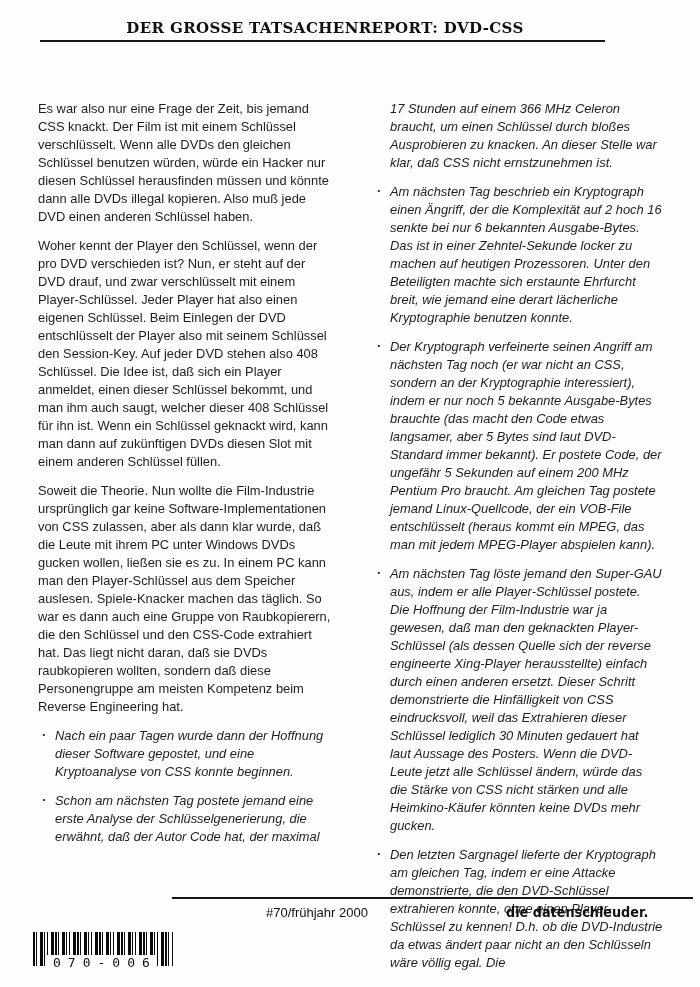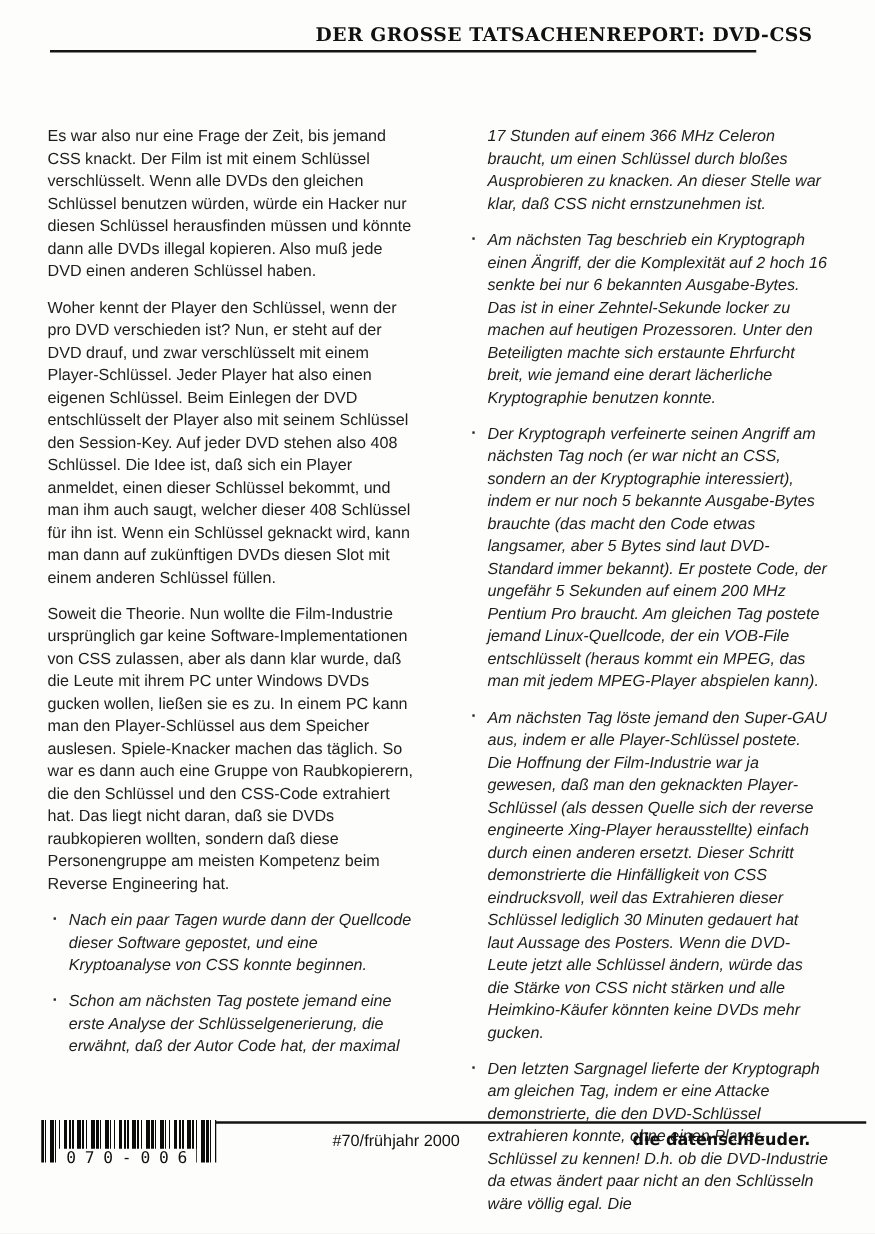--- a/index.html
+++ b/index.html
@@ -7,21 +7,21 @@
     position:relative;
     width:700px;height:987px;
     background:#fdfdfc;
     font-family:"Liberation Sans",sans-serif;
     color:#1e1e1e;
     overflow:hidden;
   }
   
   .header-title{
     position:absolute;top:19px;left:0;width:650px;
-    text-align:right;
+    text-align:center;
     font-family:"DejaVu Serif",serif;
     font-weight:bold;font-size:15px;letter-spacing:.4px;
     color:#111;
   }
   .header-rule{
     position:absolute;top:40px;left:40px;width:565px;height:2px;
     background:#161616;
   }
   
   .columns{
@@ -36,21 +36,21 @@
   .bullets{list-style:none;margin:0;padding:0 0 0 17px;}
   .col-right .bullets{padding-left:14px;}
   .bullets li{position:relative;margin:0 0 11px 0;}
   .bullet-marker{
     position:absolute;left:-13px;top:-1px;
     font-style:normal;font-weight:bold;font-size:13px;color:#222;
   }
   .col-left .bullets{font-style:italic;}
   
   .barcode{
-    position:absolute;left:33px;top:896px;width:140px;height:34px;
+    position:absolute;left:33px;top:932px;width:140px;height:34px;
     background:repeating-linear-gradient(90deg,
       #0a0a0a 0px,#0a0a0a 2px,#fdfdfc 2px,#fdfdfc 3px,
       #0a0a0a 3px,#0a0a0a 4px,#fdfdfc 4px,#fdfdfc 7px,
       #0a0a0a 7px,#0a0a0a 10px,#fdfdfc 10px,#fdfdfc 11px,
       #0a0a0a 11px,#0a0a0a 12px,#fdfdfc 12px,#fdfdfc 14px,
       #0a0a0a 14px,#0a0a0a 15px,#fdfdfc 15px,#fdfdfc 18px,
       #0a0a0a 18px,#0a0a0a 21px,#fdfdfc 21px,#fdfdfc 22px);
     text-align:right;
   }
   .barcode-digits{
@@ -85,21 +85,21 @@
 
   <div class="columns">
 
     <section class="col col-left">
       <p>Es war also nur eine Frage der Zeit, bis jemand CSS knackt. Der Film ist mit einem Schlüssel verschlüsselt. Wenn alle DVDs den gleichen Schlüssel benutzen würden, würde ein Hacker nur diesen Schlüssel herausfinden müssen und könnte dann alle DVDs illegal kopieren. Also muß jede DVD einen anderen Schlüssel haben.</p>
       <p>Woher kennt der Player den Schlüssel, wenn der pro DVD verschieden ist? Nun, er steht auf der DVD drauf, und zwar verschlüsselt mit einem Player-Schlüssel. Jeder Player hat also einen eigenen Schlüssel. Beim Einlegen der DVD entschlüsselt der Player also mit seinem Schlüssel den Session-Key. Auf jeder DVD stehen also 408 Schlüssel. Die Idee ist, daß sich ein Player anmeldet, einen dieser Schlüssel bekommt, und man ihm auch saugt, welcher dieser 408 Schlüssel für ihn ist. Wenn ein Schlüssel geknackt wird, kann man dann auf zukünftigen DVDs diesen Slot mit einem anderen Schlüssel füllen.</p>
       <p>Soweit die Theorie. Nun wollte die Film-Industrie ursprünglich gar keine Software-Implementationen von CSS zulassen, aber als dann klar wurde, daß die Leute mit ihrem PC unter Windows DVDs gucken wollen, ließen sie es zu. In einem PC kann man den Player-Schlüssel aus dem Speicher auslesen. Spiele-Knacker machen das täglich. So war es dann auch eine Gruppe von Raubkopierern, die den Schlüssel und den CSS-Code extrahiert hat. Das liegt nicht daran, daß sie DVDs raubkopieren wollten, sondern daß diese Personengruppe am meisten Kompetenz beim Reverse Engineering hat.</p>
       <ul class="bullets">
         <li>
           <span class="bullet-marker">·</span>
-          <span>Nach ein paar Tagen wurde dann der Quellcode dieser Software gepostet, und eine Kryptoanalyse von CSS konnte beginnen.</span>
+          <span>Nach ein paar Tagen wurde dann der Hoffnung dieser Software gepostet, und eine Kryptoanalyse von CSS konnte beginnen.</span>
         </li>
         <li>
           <span class="bullet-marker">·</span>
           <span>Schon am nächsten Tag postete jemand eine erste Analyse der Schlüsselgenerierung, die erwähnt, daß der Autor Code hat, der maximal</span>
         </li>
       </ul>
     </section>
 
     <section class="col col-right">
       <p class="cont">17 Stunden auf einem 366 MHz Celeron braucht, um einen Schlüssel durch bloßes Ausprobieren zu knacken. An dieser Stelle war klar, daß CSS nicht ernstzunehmen ist.</p>

